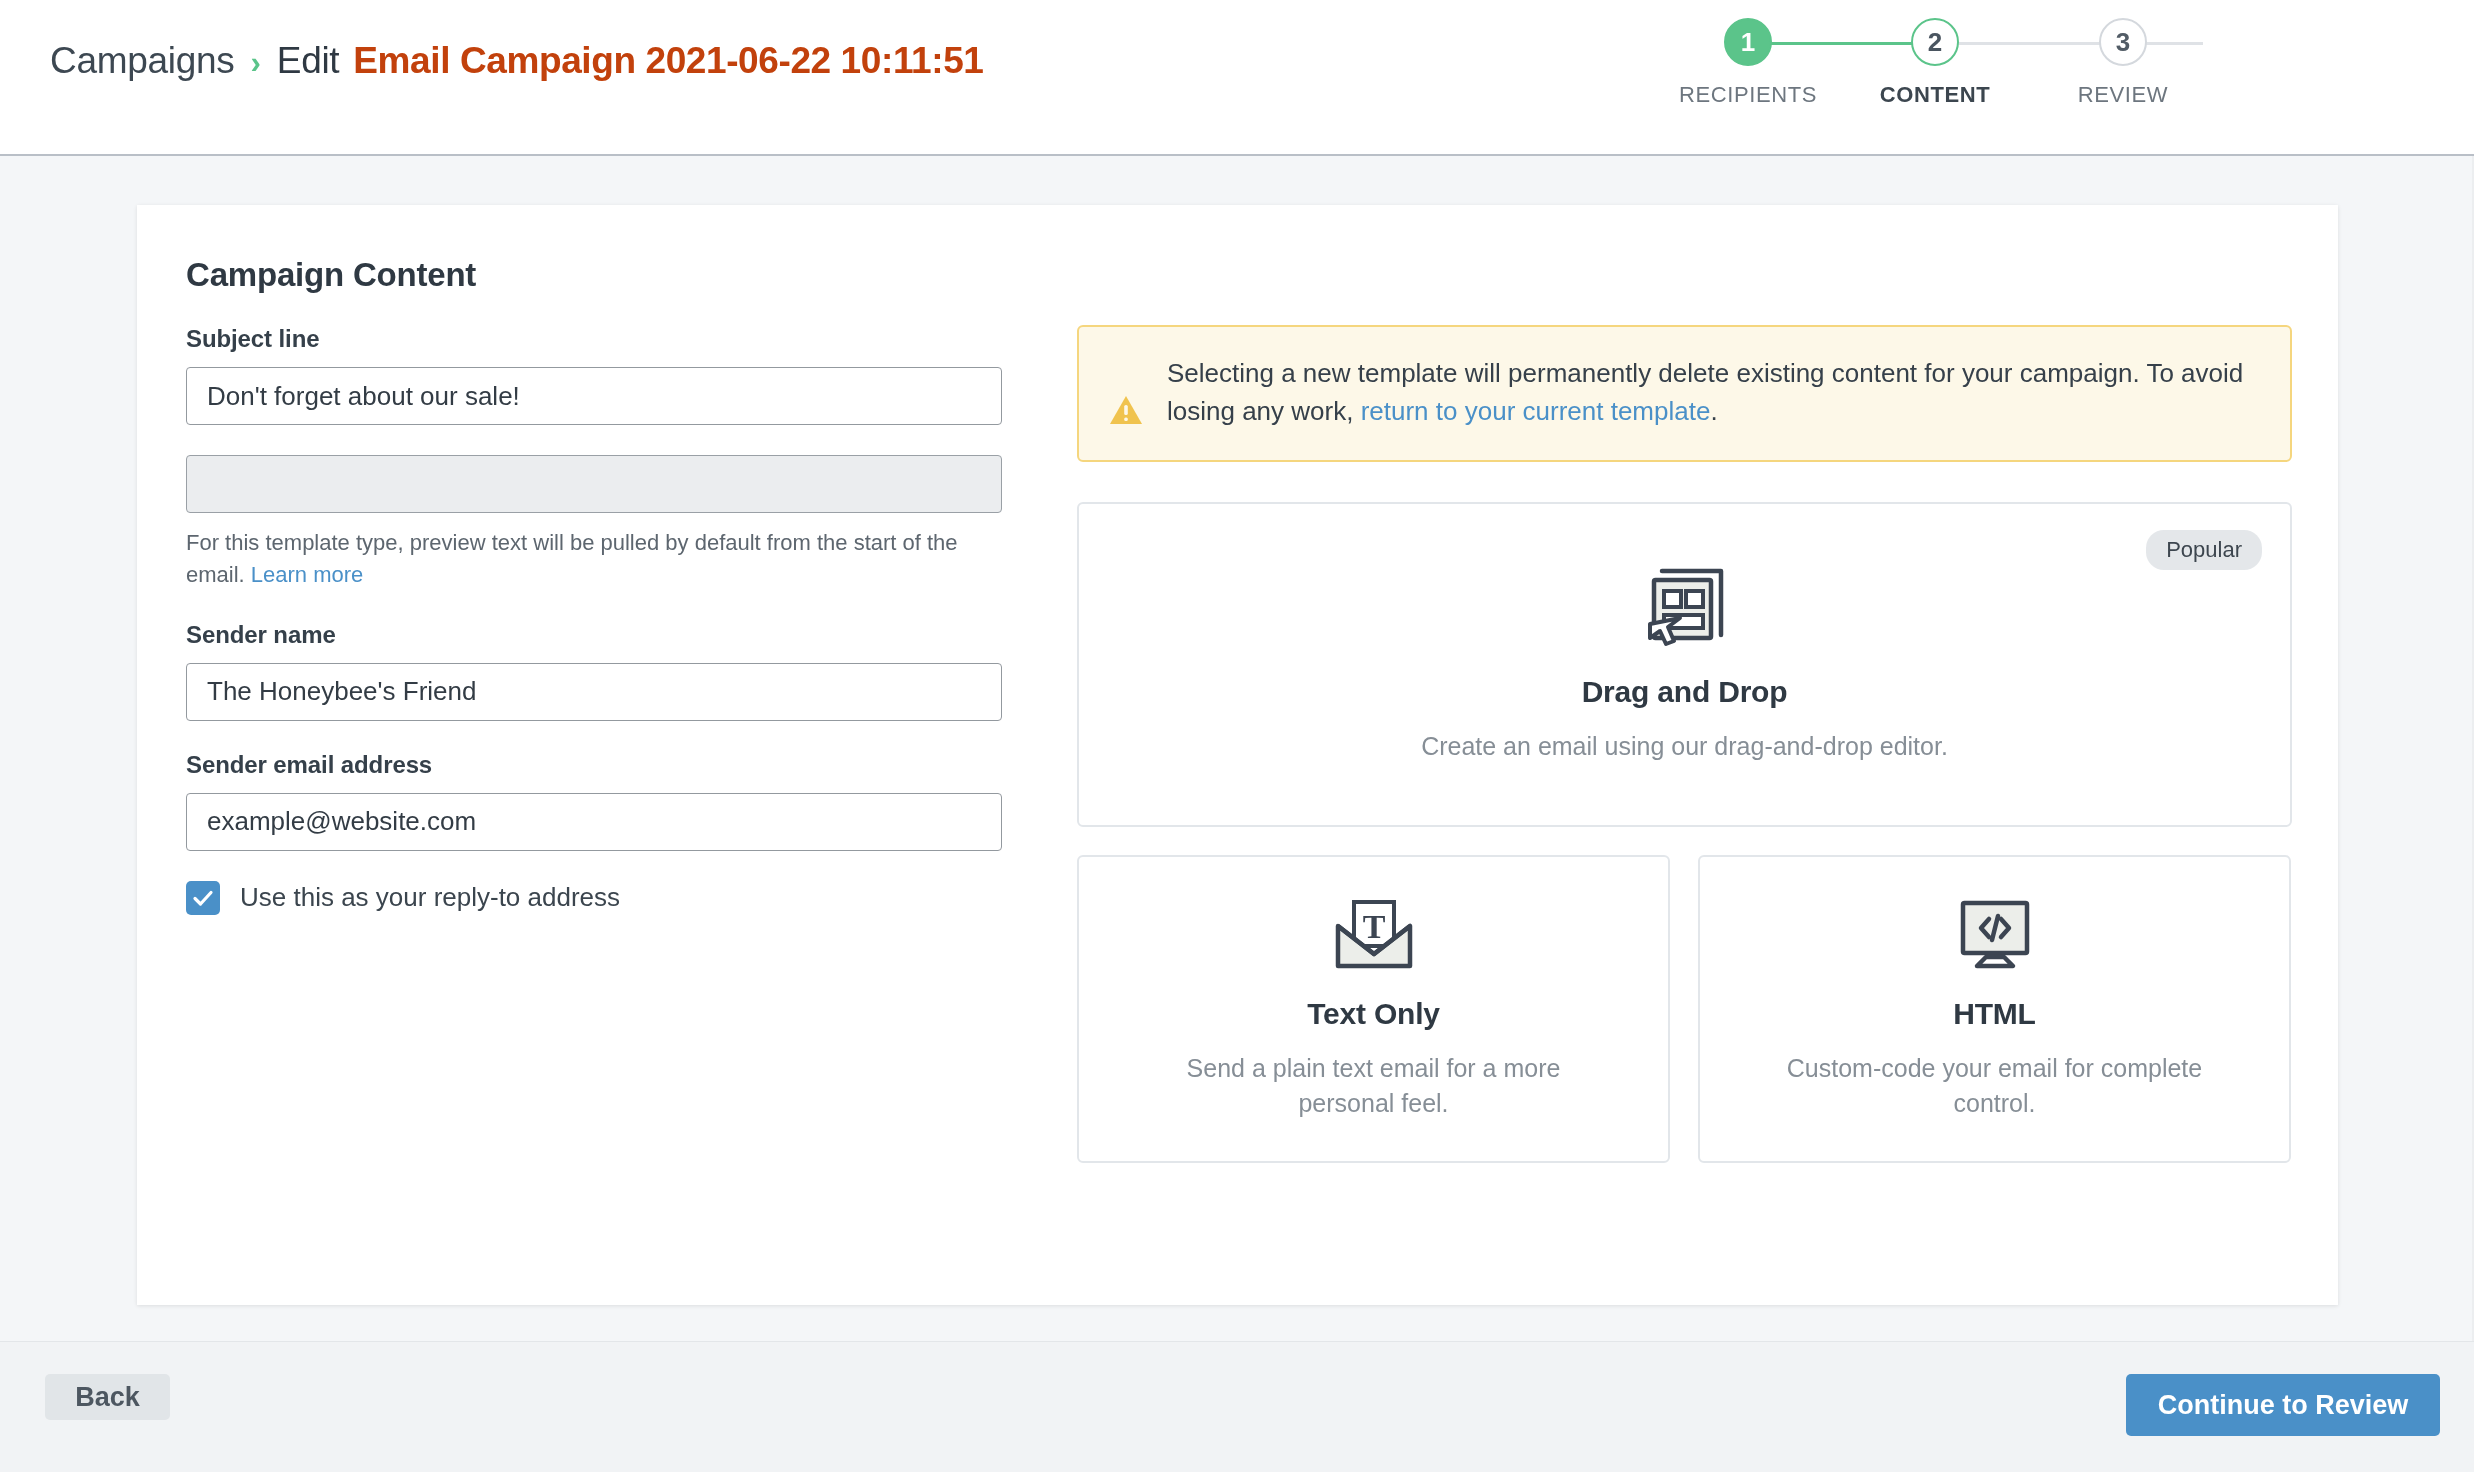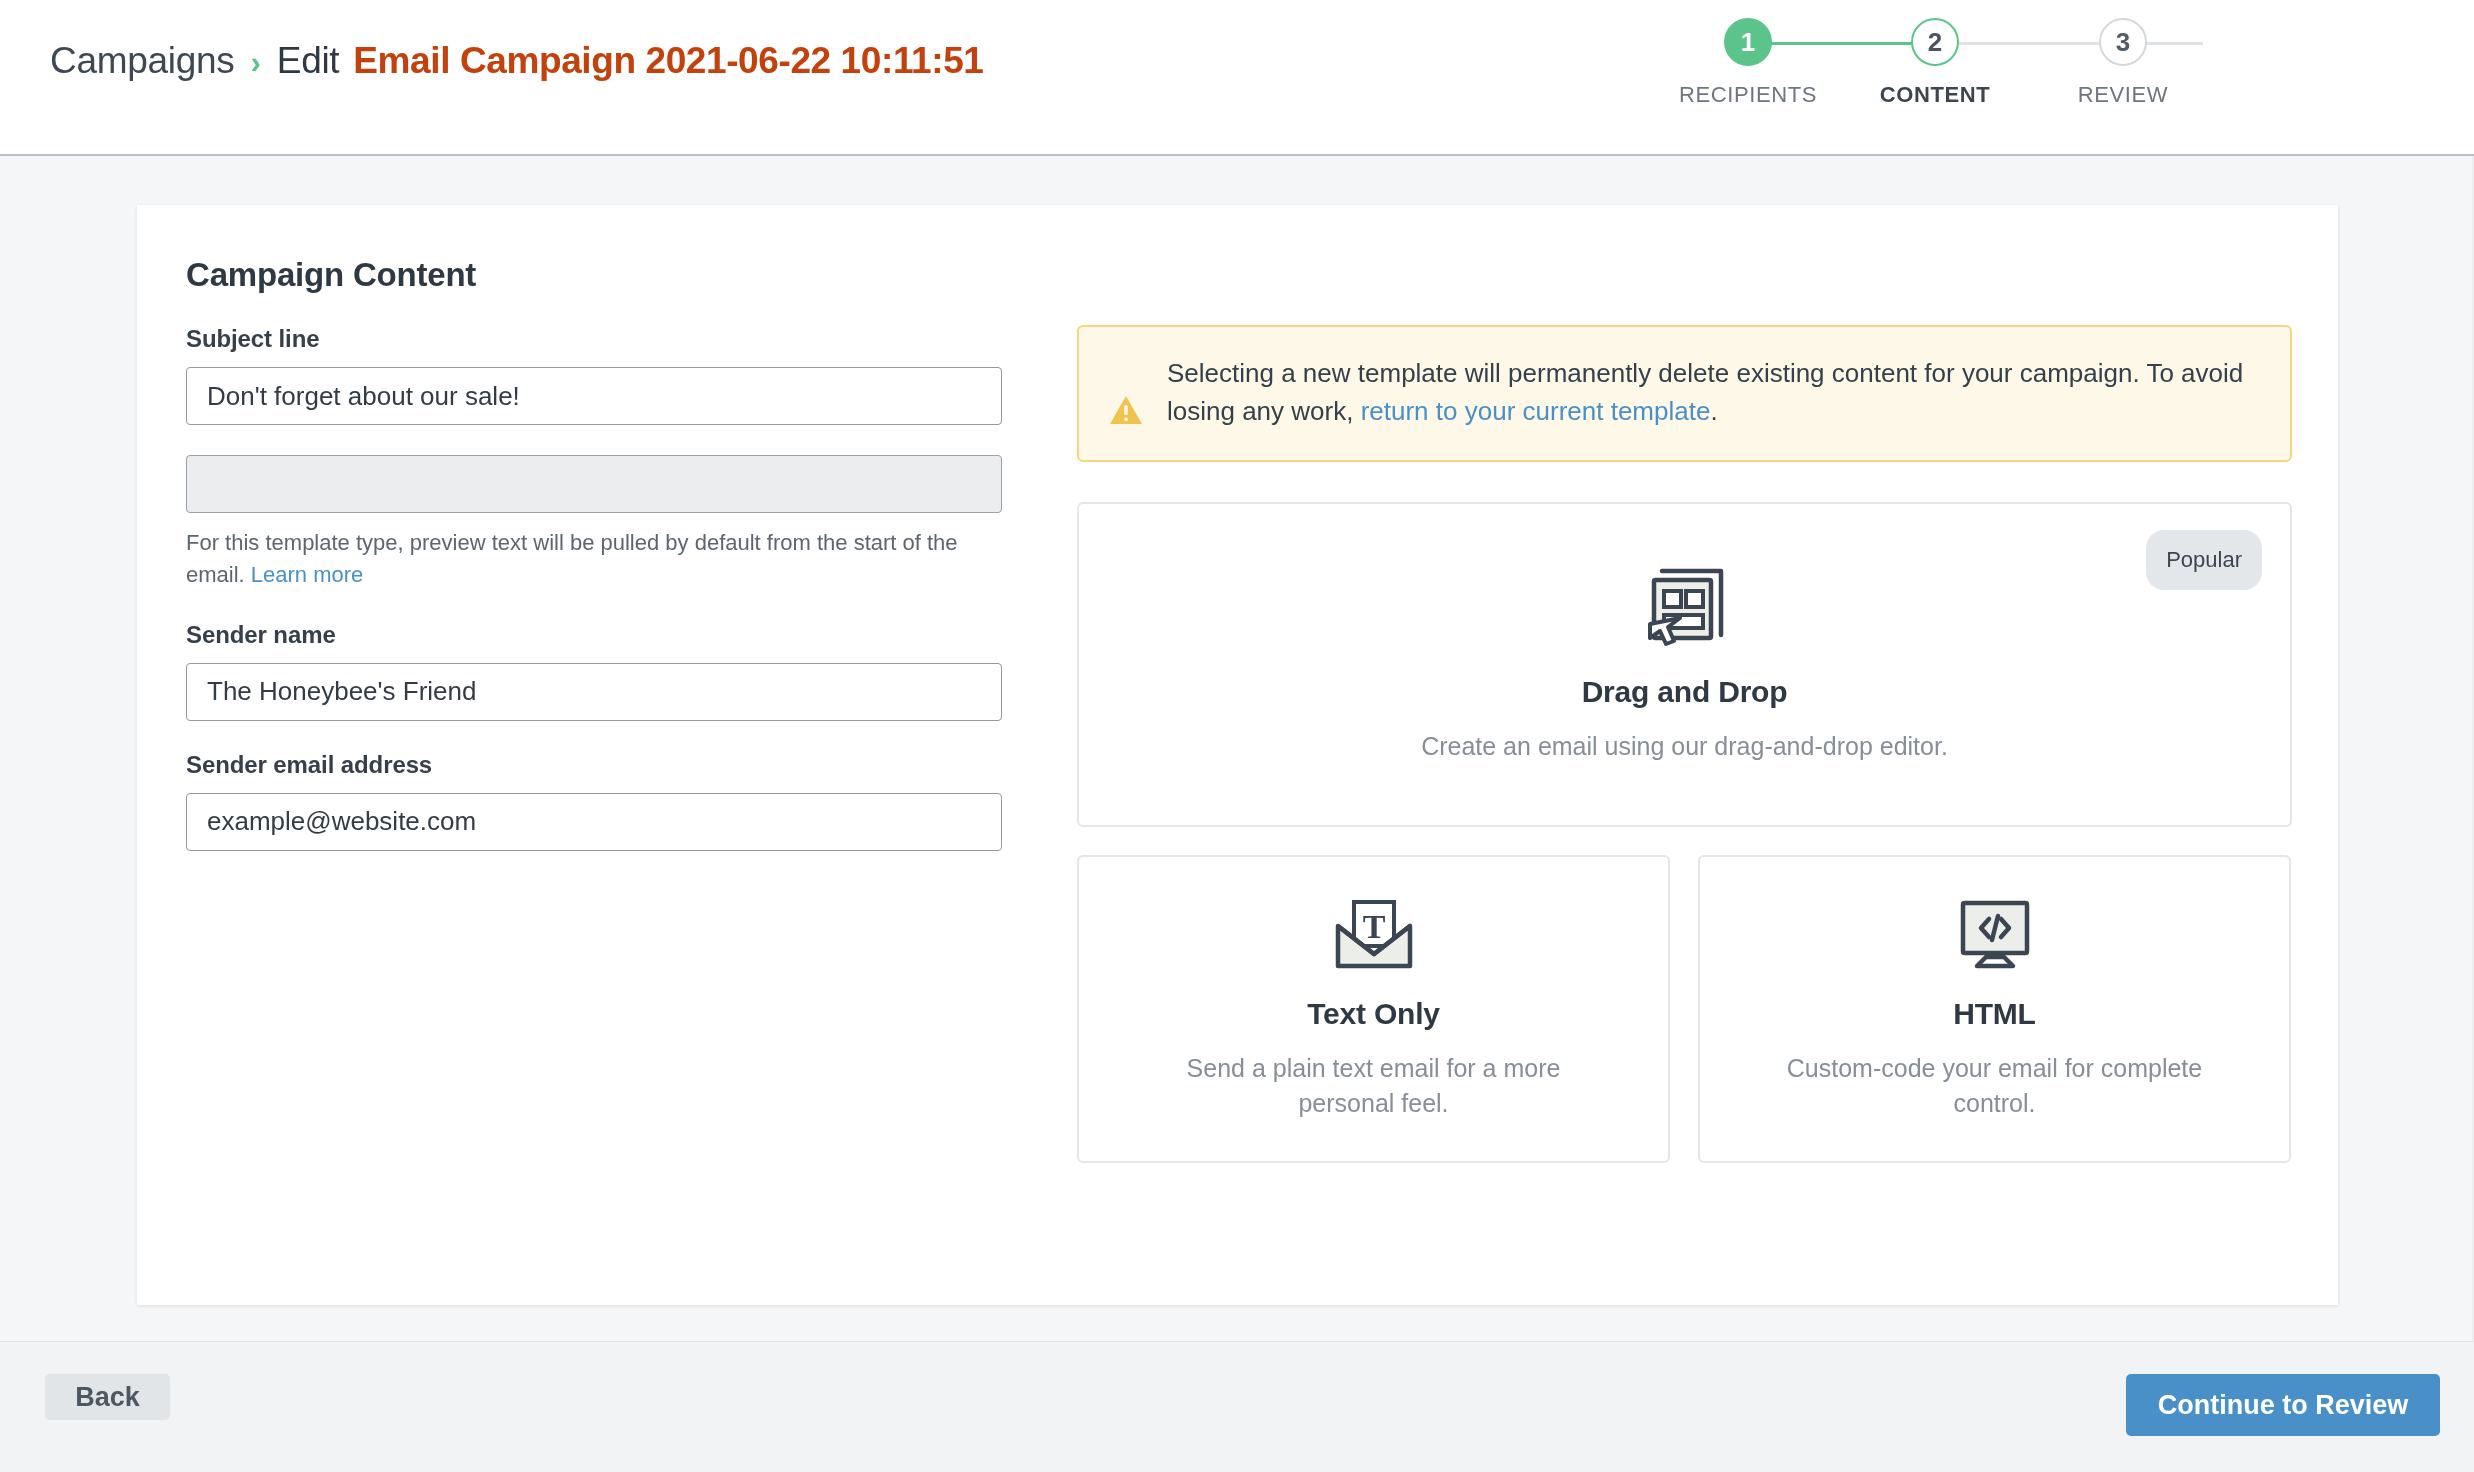--- a/index.html
+++ b/index.html
@@ -160,21 +160,21 @@
     align-items: center; justify-content: center;
     cursor: pointer;
   }
   .tmpl-big { width: 1215px; height: 325px; }
   .tmpl-row { display: flex; gap: 28px; margin-top: 28px; }
   .tmpl-small { width: 593px; height: 308px; }
   .badge {
     position: absolute; right: 28px; top: 26px;
     background: #e4e7ea; color: #3d464f;
     font-size: 22px;
-    padding: 17px 20px; border-radius: 18px;
+    padding: 7px 20px; border-radius: 18px;
   }
   .tmpl-name {
     font-size: 30px; font-weight: bold; color: #2f3943;
     margin-top: 22px; letter-spacing: -0.2px;
   }
   .tmpl-desc {
     font-size: 25px; color: #868e96; margin-top: 20px;
     text-align: center; line-height: 1.4; max-width: 460px;
   }
   .tmpl-big .tmpl-desc { max-width: 900px; }
@@ -262,20 +262,28 @@
     <div class="field-block">
       <div class="field-label">Sender name</div>
       <div class="text-input">The Honeybee's Friend</div>
     </div>
 
     <div class="field-block">
       <div class="field-label">Sender email address</div>
       <div class="text-input">example@website.com</div>
     </div>
 
+    <div class="checkbox-row">
+      <span class="checkbox">
+        <svg width="24" height="24" viewBox="0 0 24 24">
+          <path d="M4 12.5 L9.5 18 L20 6.5" fill="none" stroke="#ffffff" stroke-width="3.2" stroke-linecap="round" stroke-linejoin="round"></path>
+        </svg>
+      </span>
+      <span class="checkbox-label">Use this as your reply-to address</span>
+    </div>
   </div>
 
   <div class="right-col">
 
     <div class="warning">
       <span class="warn-icon">
         <svg width="34" height="32" viewBox="0 0 34 32">
           <path d="M17 2 L33 30 L1 30 Z" fill="#f0c34e"></path>
           <rect x="15.2" y="11" width="3.6" height="10" rx="1.6" fill="#fdf8e8"></rect>
           <rect x="15.2" y="23.4" width="3.6" height="3.6" rx="1.5" fill="#fdf8e8"></rect>

